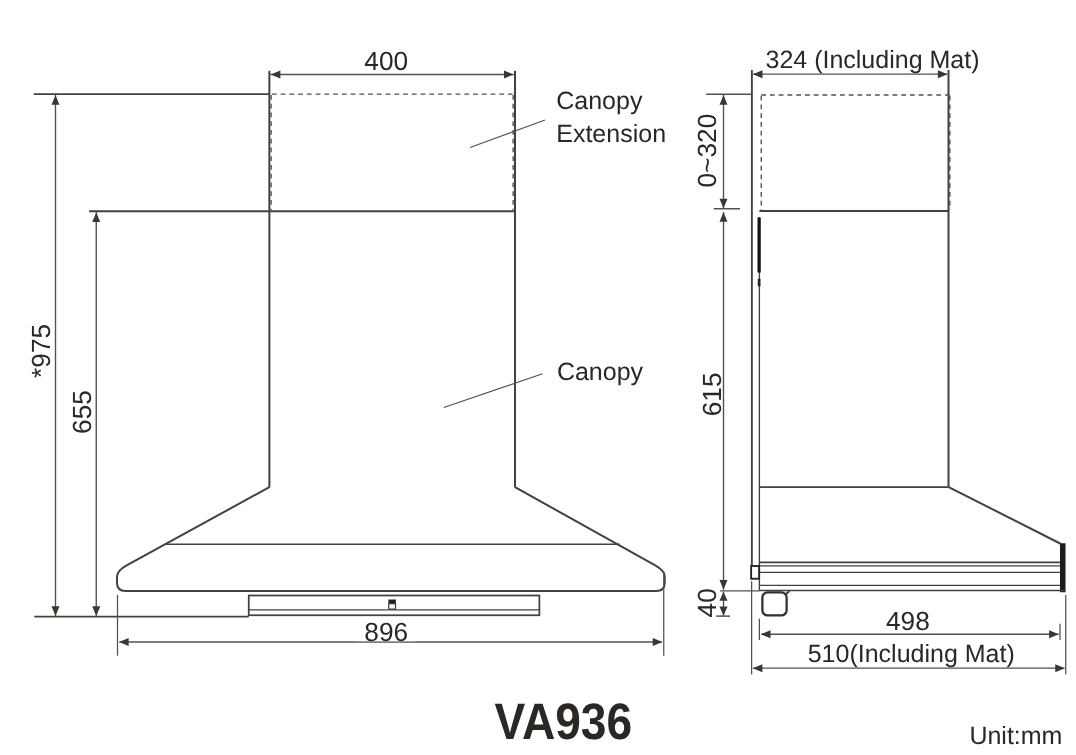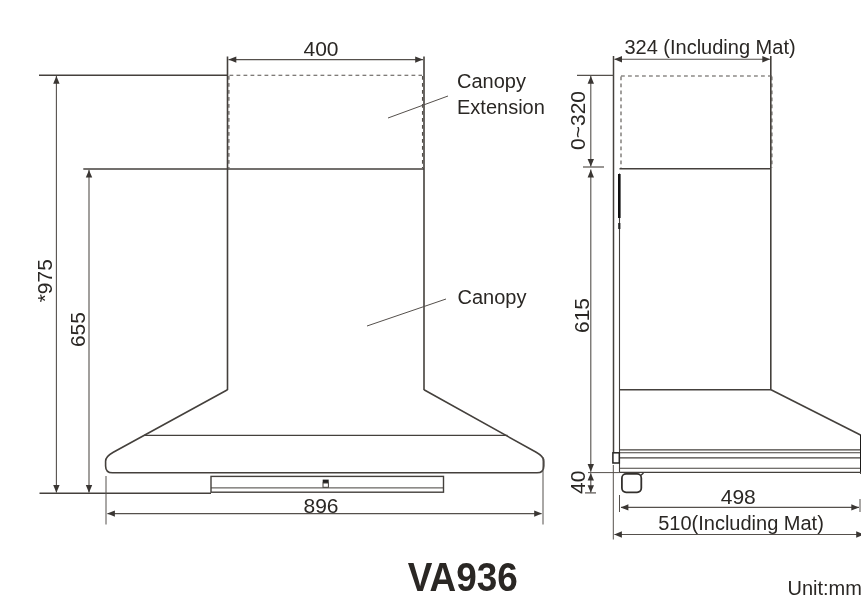--- a/index.html
+++ b/index.html
@@ -1,16 +1,16 @@
 <!DOCTYPE html>
 <html><head>
 <meta charset="utf-8">
 <style>
 html,body{margin:0;padding:0;background:#ffffff;}
-.page{position:relative;width:726px;height:604px;background:#fff;font-family:"Liberation Sans", sans-serif;padding-left:12px;}
+.page{position:relative;width:726px;height:604px;background:#fff;font-family:"Liberation Sans", sans-serif;}
 svg text{font-family:"Liberation Sans", sans-serif;fill:#2a2724;}
 .num{font-size:21px;}
 .lbl{font-size:20px;}
 </style>
 </head>
 <body>
 <div class="page">
 <svg width="861" height="604" viewBox="0 0 861 604" xmlns="http://www.w3.org/2000/svg">
 <g fill="none" stroke-linecap="butt">
 

